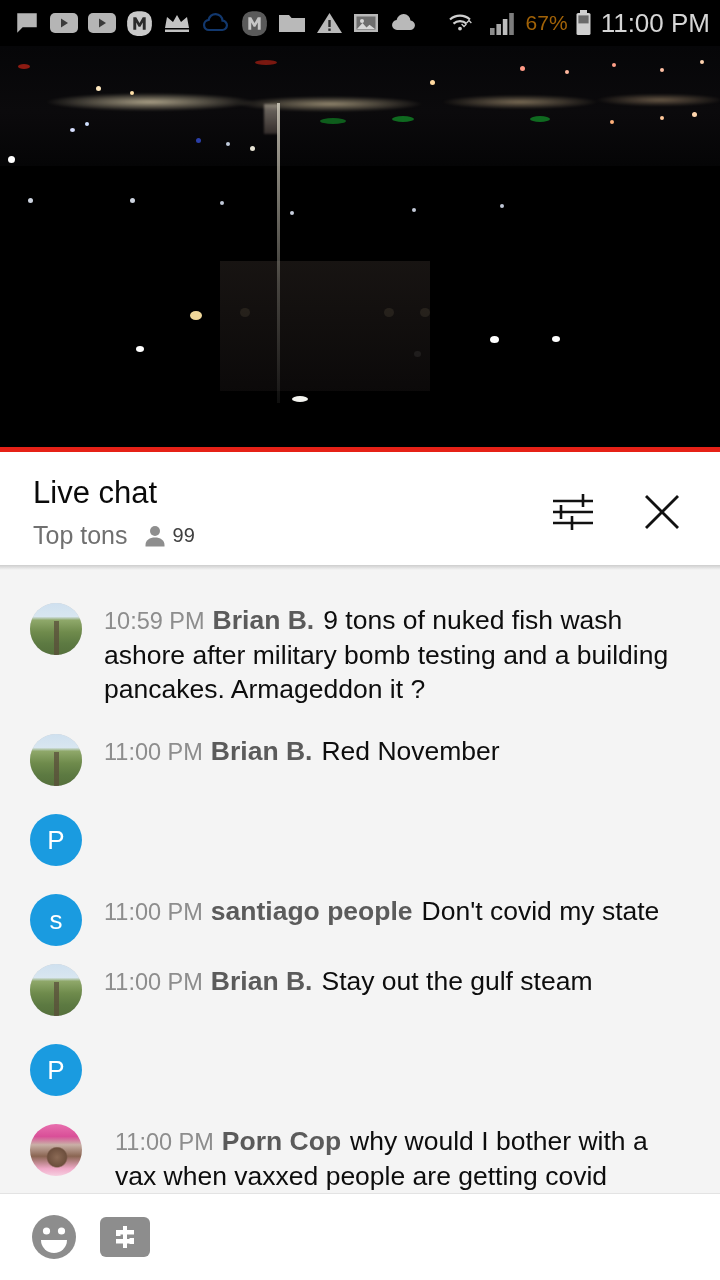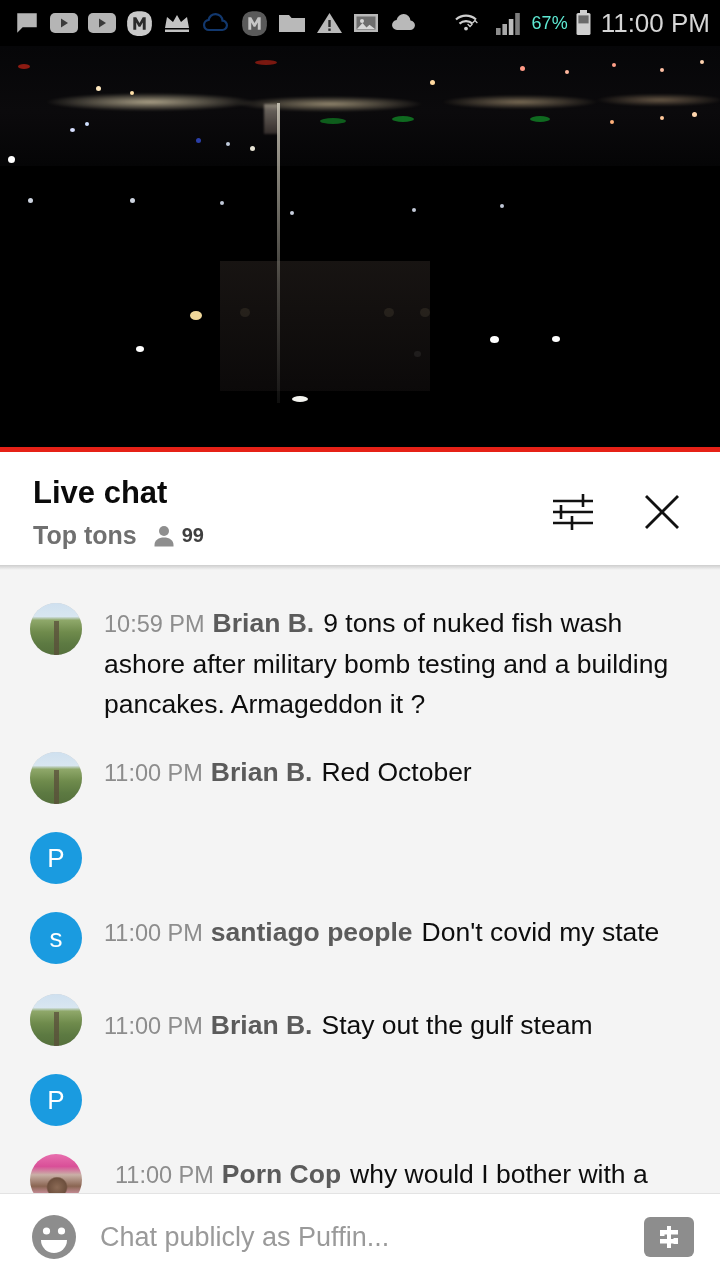--- a/index.html
+++ b/index.html
@@ -17,21 +17,21 @@
     width: 720px; height: 46px;
     background: #000;
     display: flex; align-items: center;
     padding: 0 10px 0 14px;
     color: #b9b9b9;
   }
   .sb-left { display: flex; align-items: center; gap: 10px; flex: 1; }
   .sb-right { display: flex; align-items: center; gap: 7px; }
   .sb-ic { display: block; }
   .sb-text {
-    font-size: 18px; color: #5eead4; letter-spacing: 0px;
+    font-size: 21px; color: #a16207; letter-spacing: 0px;
     font-family: "Liberation Sans", sans-serif;
   }
   .sb-clock { font-size: 26px; color: #d6d6d6; margin-left: 2px; }
 
   
   .video {
     position: absolute; top: 46px; left: 0;
     width: 720px; height: 401px;
     background: #000;
     overflow: hidden;
@@ -68,21 +68,21 @@
   .progressbar {
     position: absolute; top: 447px; left: 0; width: 720px; height: 5px;
     background: #e62117;
   }
 
   
   .chat-header {
     position: absolute; top: 452px; left: 0;
     width: 720px; height: 113px;
     background: #fff;
-    display: flex; align-items: flex-start; font-weight: bold;
+    display: flex; align-items: flex-start;
   }
   .ch-titles { padding: 22px 0 0 33px; flex: 1; }
   .ch-title { font-size: 31px; color: #0a0a0a; line-height: 38px; }
   .ch-subrow { display: flex; align-items: center; margin-top: 9px; gap: 16px; }
   .ch-sub { font-size: 25px; color: #707070; }
   .ch-count-wrap { display: flex; align-items: center; gap: 7px; }
   .ch-count { font-size: 20px; color: #3f3f3f; }
   .ch-actions { display: flex; align-items: center; gap: 44px; padding: 38px 36px 0 0; }
   .icon-btn { cursor: pointer; display: block; }
 
@@ -132,21 +132,21 @@
     width: 100%; height: 100%;
     background:
       radial-gradient(circle 15px at 52% 64%, #8b6a55 0%, #6d4f3d 62%, rgba(109,79,61,0) 72%),
       linear-gradient(180deg, #e86fae 0%, #d94f98 24%, #c9b0a6 40%, #8a6552 62%, #f0a9c8 86%, #f6cfe0 100%);
   }
   .msg-body {
     flex: 1;
     padding-left: 22px;
     padding-top: 6px;
     font-size: 26.5px;
-    line-height: 40px;
+    line-height: 34px;
     color: #0d0d0d;
     word-wrap: break-word;
   }
   .m-time { color: #8d8d8d; font-size: 23.5px; margin-right: 8px; }
   .m-name { color: #5b5b5b; font-weight: bold; margin-right: 9px; }
   .m-text { color: #0d0d0d; }
 
   
   .composer {
     position: absolute; bottom: 0; left: 0;
@@ -334,34 +334,34 @@
         <div class="msg" style="margin-top: 32px;">
           <div class="avatar">
             <div class="av-photo-land"></div>
           </div>
           <div class="msg-body"><span class="m-time">10:59 PM</span><span class="m-name">Brian B.</span><span class="m-text">9 tons of nuked fish wash ashore after military bomb testing and a building pancakes. Armageddon it ?</span></div>
         </div>
         <div class="msg" style="margin-top: 22px;">
           <div class="avatar">
             <div class="av-photo-land"></div>
           </div>
-          <div class="msg-body"><span class="m-time">11:00 PM</span><span class="m-name">Brian B.</span><span class="m-text">Red October</span></div>
+          <div class="msg-body"><span class="m-time">11:00 PM</span><span class="m-name">Brian B.</span><span class="m-text">Red November</span></div>
         </div>
         <div class="msg" style="margin-top: 22px;">
           <div class="avatar">
             <div class="av-initial" style="background: rgb(26, 155, 224);">P</div>
           </div>
         </div>
         <div class="msg" style="margin-top: 22px;">
           <div class="avatar">
             <div class="av-initial" style="background: rgb(26, 155, 224);">s</div>
           </div>
           <div class="msg-body"><span class="m-time">11:00 PM</span><span class="m-name">santiago people</span><span class="m-text">Don't covid my state</span></div>
         </div>
-        <div class="msg" style="margin-top: 24px; align-items: flex-end;">
+        <div class="msg" style="margin-top: 12px;">
           <div class="avatar">
             <div class="av-photo-land"></div>
           </div>
           <div class="msg-body"><span class="m-time">11:00 PM</span><span class="m-name">Brian B.</span><span class="m-text">Stay out the gulf steam</span></div>
         </div>
         <div class="msg" style="margin-top: 22px;">
           <div class="avatar">
             <div class="av-initial" style="background: rgb(26, 155, 224);">P</div>
           </div>
         </div>
@@ -374,21 +374,20 @@
       </div>
   </div>
 
   <div class="composer">
     <svg class="emoji-btn" width="48" height="48" viewBox="0 0 48 48">
       <circle cx="24" cy="24" r="22" fill="#8d8d8d"></circle>
       <circle cx="16.5" cy="18" r="3.6" fill="#fff"></circle>
       <circle cx="31.5" cy="18" r="3.6" fill="#fff"></circle>
       <path fill="#fff" d="M11 27h26a13 13 0 0 1-26 0z"></path>
     </svg>
-    <input class="chat-input" type="text" placeholder="Chat publicly as Puffin..." style="">
     <div class="superchat-btn">
       <svg width="30" height="30" viewBox="0 0 30 30">
         <rect x="13" y="4" width="4" height="22" fill="#fff"></rect>
         <rect x="6" y="8" width="18" height="4.5" fill="#fff"></rect>
         <rect x="6" y="17" width="18" height="4.5" fill="#fff"></rect>
         <rect x="6" y="8" width="4.5" height="6" fill="#fff"></rect>
         <rect x="19.5" y="16" width="4.5" height="6" fill="#fff"></rect>
       </svg>
     </div>
   </div>

